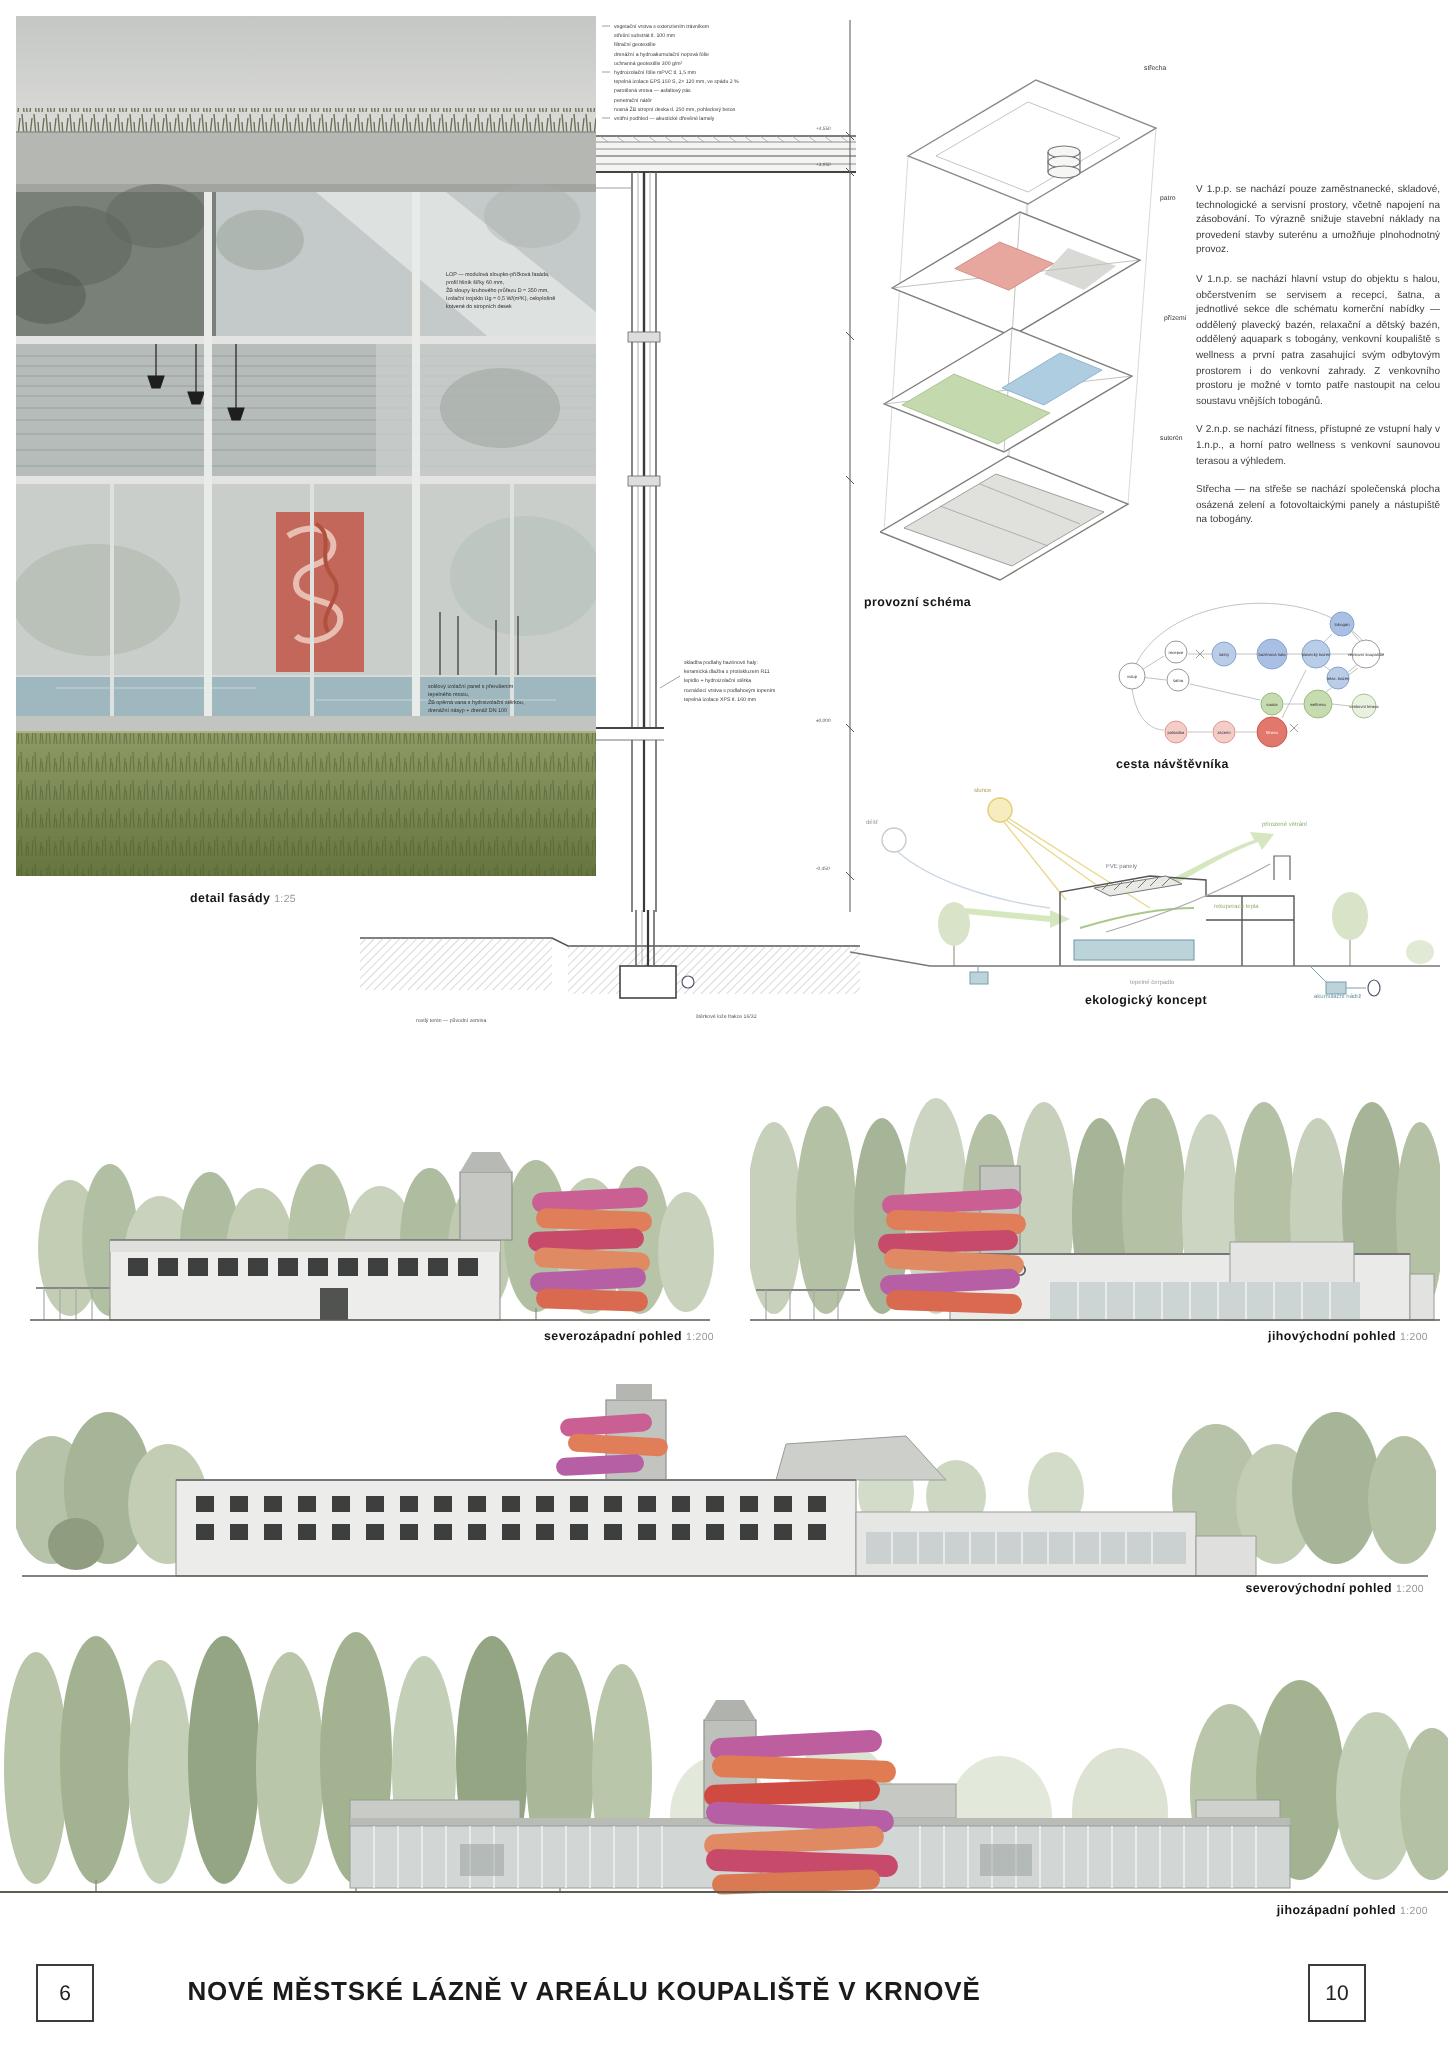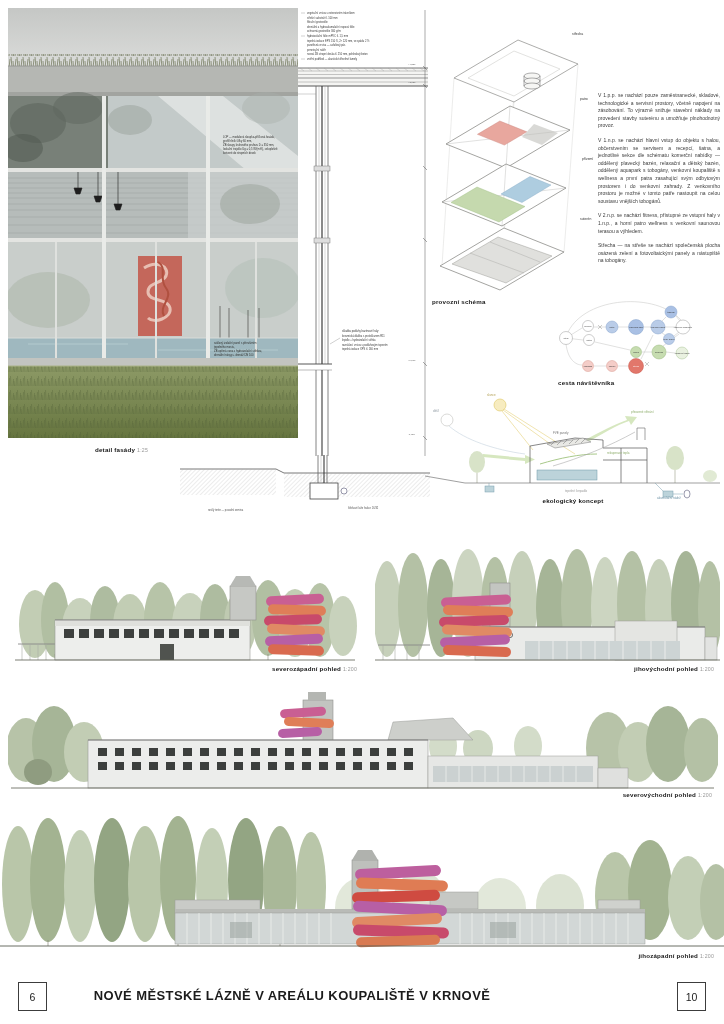--- a/index.html
+++ b/index.html
@@ -716,15 +716,15 @@
       <rect x="356" y="124" width="84" height="10" rx="5" fill="#d97a52" transform="rotate(-2 398 129)"></rect>
     </g>
     <line x1="0" y1="134" x2="724" y2="134" stroke="#5a5d52" stroke-width="0.9"></line>
   </svg>
   <div class="sec-label right-align" style="left:554px;top:952px;width:160px">
     <span>jihozápadní pohled</span><span class="scale">1:200</span>
   </div>
 
   <div class="footer-box" style="left:18px">6</div>
   <div class="footer-title">NOVÉ MĚSTSKÉ LÁZNĚ V AREÁLU KOUPALIŠTĚ V KRNOVĚ</div>
-  <div class="footer-box" style="left:677px">10</div>
+  <div class="footer-box" style="left:654px">10</div>
 
 </div>
 
 </body></html>

